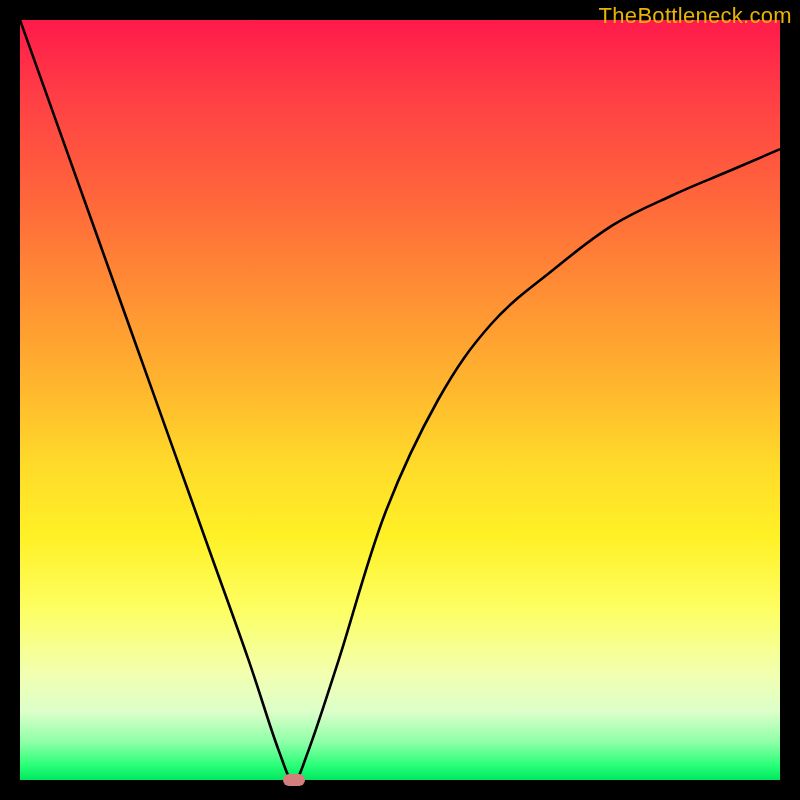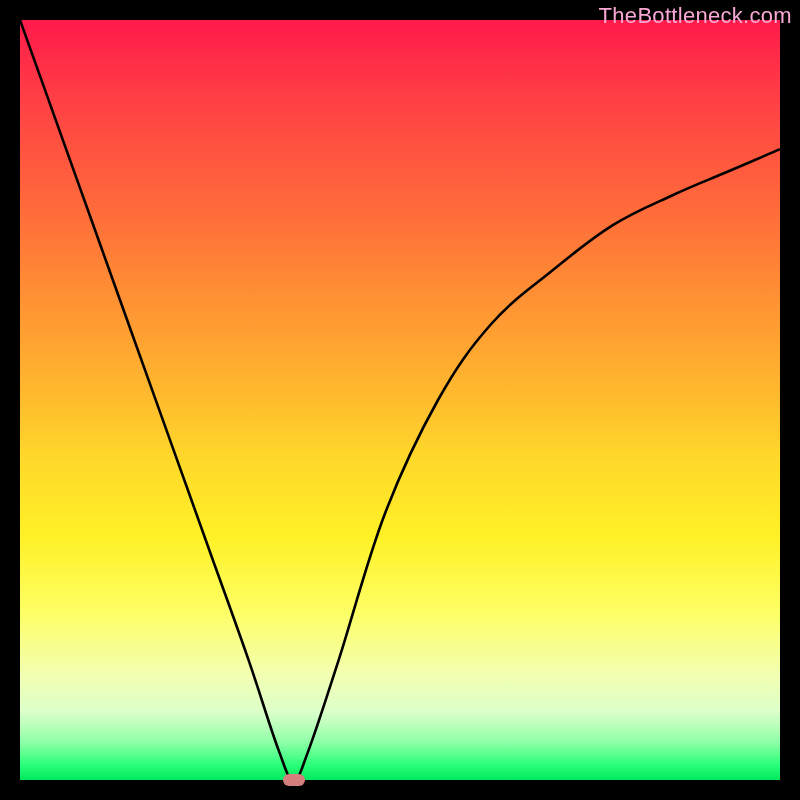--- a/index.html
+++ b/index.html
@@ -52,21 +52,21 @@
     width: 22px;
     height: 12px;
     border-radius: 8px;
     background: #d57e7e;
     transform: translate(-50%, -50%);
   }
   .watermark {
     position: absolute;
     top: 3px;
     right: 8px;
-    color: #f9a8d4;
+    color: #eab308;
     font-size: 22px;
     font-weight: 500;
     letter-spacing: 0.3px;
   }
 </style>
 </head>
 <body>
 
 <div class="frame">
 

